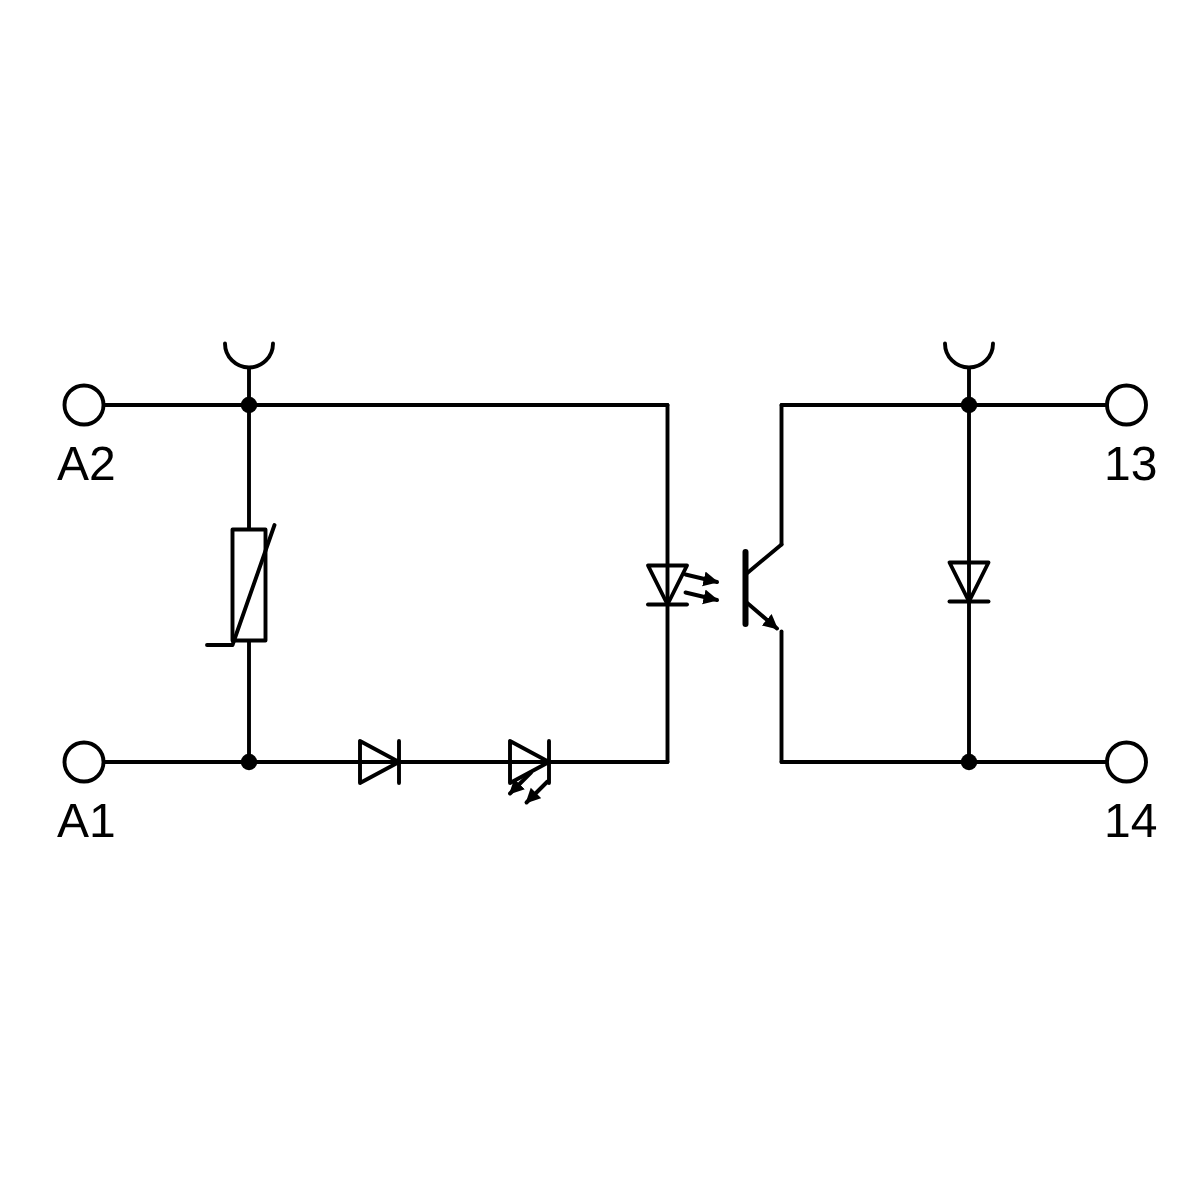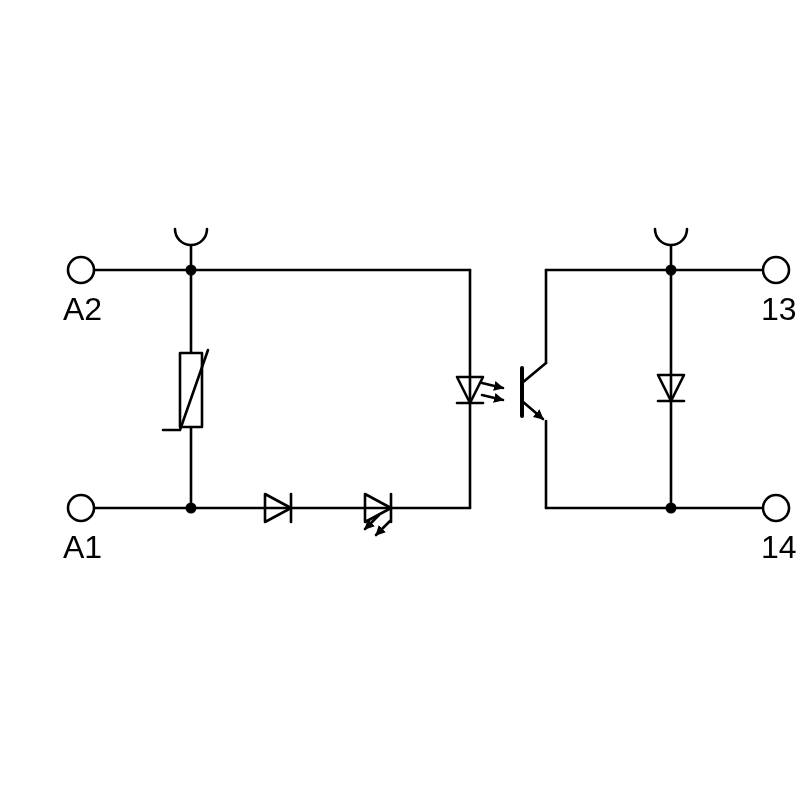--- a/index.html
+++ b/index.html
@@ -8,21 +8,20 @@
     background: #ffffff;
     width: 800px;
     height: 800px;
     font-family: "Liberation Sans", sans-serif;
   }
   .stage {
     position: relative;
     width: 634px;
     height: 800px;
     background: #ffffff;
-    margin-left: 25px;
   }
   svg { display: block; color: #000000; }
   .wire {
     stroke: currentColor;
     stroke-width: 2.6;
     fill: none;
     stroke-linecap: round;
     stroke-linejoin: round;
   }
   .terminal circle { fill: #ffffff; }

